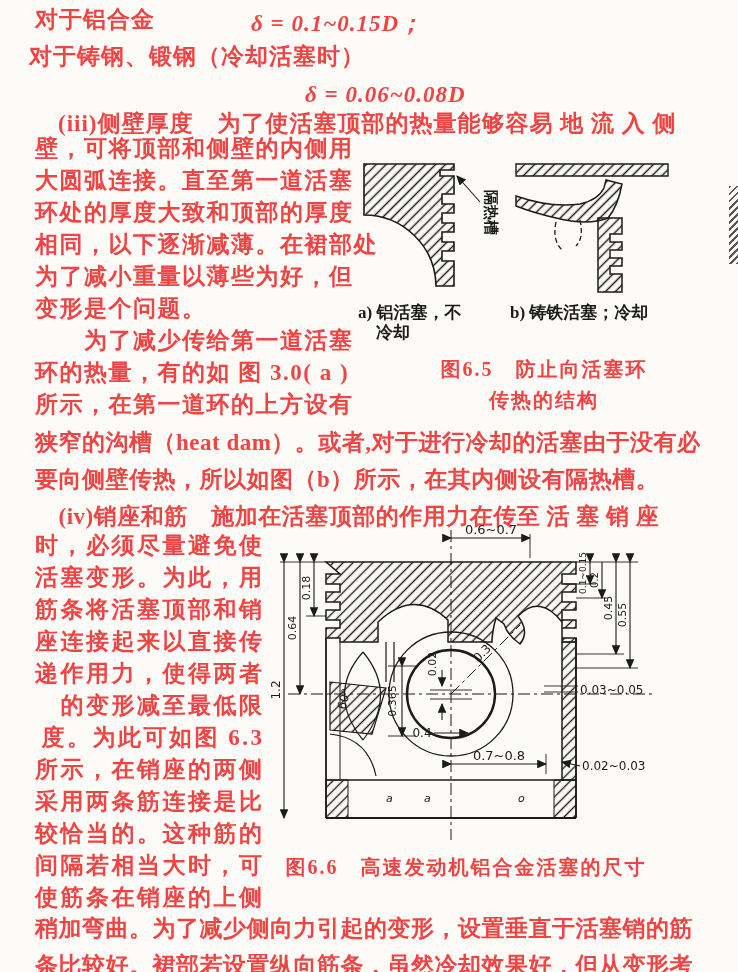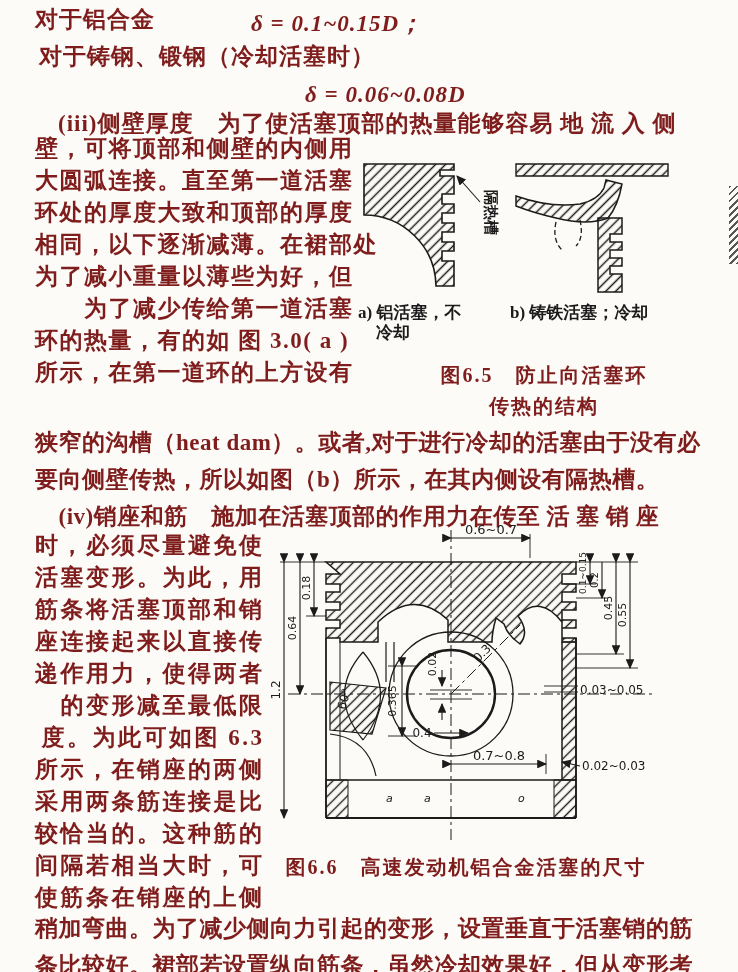--- a/index.html
+++ b/index.html
@@ -1,18 +1,18 @@
 <!DOCTYPE html>
 <html><head>
 <meta charset="utf-8">
 <style>
   html,body { margin:0; padding:0; background:#9a9a9a; }
   .page {
     position:relative; width:738px; height:972px; margin:0 auto;
-    background:#fcfbf7; color:#7f1d1d; overflow:hidden;
+    background:#fcfbf7; color:#ef4444; overflow:hidden;
     font-family:"Liberation Serif","DejaVu Serif",serif;
   }
   .abs { position:absolute; }
   .bline { font-size:23px; font-weight:bold; letter-spacing:1px; white-space:nowrap; line-height:1; }
   .col-a div { font-size:23px; font-weight:bold; letter-spacing:1.5px; white-space:nowrap; line-height:32px; }
   .col-c div { font-size:23px; font-weight:bold; letter-spacing:2.5px; white-space:nowrap; line-height:32px; }
   .block-b div, .outro div { font-size:23px; font-weight:bold; letter-spacing:0.5px; white-space:nowrap; line-height:37px; }
   .formula { font-size:23px; font-weight:bold; font-style:italic; letter-spacing:1px; white-space:nowrap;margin-left:23px; }
   .fig-caption { text-align:center; font-size:20px; font-weight:bold; letter-spacing:2px; line-height:31px; }
   svg text { font-family:"DejaVu Sans","Liberation Sans",sans-serif; fill:#1b1b1b; }
@@ -27,30 +27,31 @@
     opacity:0.85;
   }
 </style>
 </head>
 <body>
 
 <div class="page">
 
   <div class="abs bline" style="left:35px; top:8px;">对于铝合金</div>
   <div class="abs formula" style="left:228px; top:8px;">δ = 0.1~0.15D；</div>
-  <div class="abs bline" style="left:39px; top:45px;">对于铸钢、锻钢（冷却活塞时）</div>
+  <div class="abs bline" style="left:29px; top:45px;">对于铸钢、锻钢（冷却活塞时）</div>
   <div class="abs formula" style="left:282px; top:82px;">δ = 0.06~0.08D</div>
   <div class="abs bline" style="left:58px; top:112px;">(iii)侧壁厚度　为了使活塞顶部的热量能够容易 地 流 入 侧</div>
 
   <div class="abs col-a" style="left:35px; top:133px;">
     <div>壁，可将顶部和侧壁的内侧用</div>
     <div>大圆弧连接。直至第一道活塞</div>
     <div>环处的厚度大致和顶部的厚度</div>
     <div>相同，以下逐渐减薄。在裙部处</div>
     <div>为了减小重量以薄些为好，但</div>
+    <div>变形是个问题。</div>
     <div>　　为了减少传给第一道活塞</div>
     <div>环的热量，有的如 图 3.0( a )</div>
     <div>所示，在第一道环的上方设有</div>
   </div>
 
   <div class="abs" style="left:350px; top:156px; width:388px;">
     <svg width="388" height="186" viewBox="0 0 388 186">
       <defs>
         <pattern id="h65" patternUnits="userSpaceOnUse" width="7" height="7" patternTransform="rotate(45)">
           <line x1="3.5" y1="0" x2="3.5" y2="7" stroke="#1b1b1b" stroke-width="1.5"></line>
@@ -67,21 +68,21 @@
       <path d="M166,8 H318 V20 H166 Z" fill="url(#h65)" stroke="#1b1b1b" stroke-width="1.4"></path>
       <path d="M166,40 Q200,52 230,48 Q248,44 254,32 L256,24 L272,28 Q268,50 258,62 Q238,70 206,62 Q184,57 166,50 Z" fill="url(#h65)" stroke="#1b1b1b" stroke-width="1.5"></path>
       <path d="M248,62 H272 V78 H260 V86 H272 V94 H260 V102 H272 V110 H260 V118 H272 V136 H248 Z" fill="url(#h65)" stroke="#1b1b1b" stroke-width="1.5"></path>
       <path d="M206,66 Q202,84 212,94" class="outline" stroke-width="1.3" stroke-dasharray="5 3"></path>
       <path d="M230,64 Q234,82 226,90" class="outline" stroke-width="1.3" stroke-dasharray="5 3"></path>
 
       <text class="cnlabel" font-size="17" x="8" y="162">a) 铝活塞，不</text>
       <text class="cnlabel" font-size="17" x="26" y="182">冷却</text>
       <text class="cnlabel" font-size="17" x="160" y="162">b) 铸铁活塞；冷却</text>
     </svg>
-    <div class="fig-caption" style="margin-top:14px;">图6.5　防止向活塞环</div>
+    <div class="fig-caption" style="margin-top:8px;">图6.5　防止向活塞环</div>
     <div class="fig-caption">传热的结构</div>
   </div>
 
   <div class="abs block-b" style="left:35px; top:424px;">
     <div>狭窄的沟槽（heat dam）。或者,对于进行冷却的活塞由于没有必</div>
     <div>要向侧壁传热，所以如图（b）所示，在其内侧设有隔热槽。</div>
     <div>　(iv)销座和筋　施加在活塞顶部的作用力在传至 活 塞 销 座</div>
   </div>
 
   <div class="abs col-c" style="left:35px; top:530px;text-align:right;">

